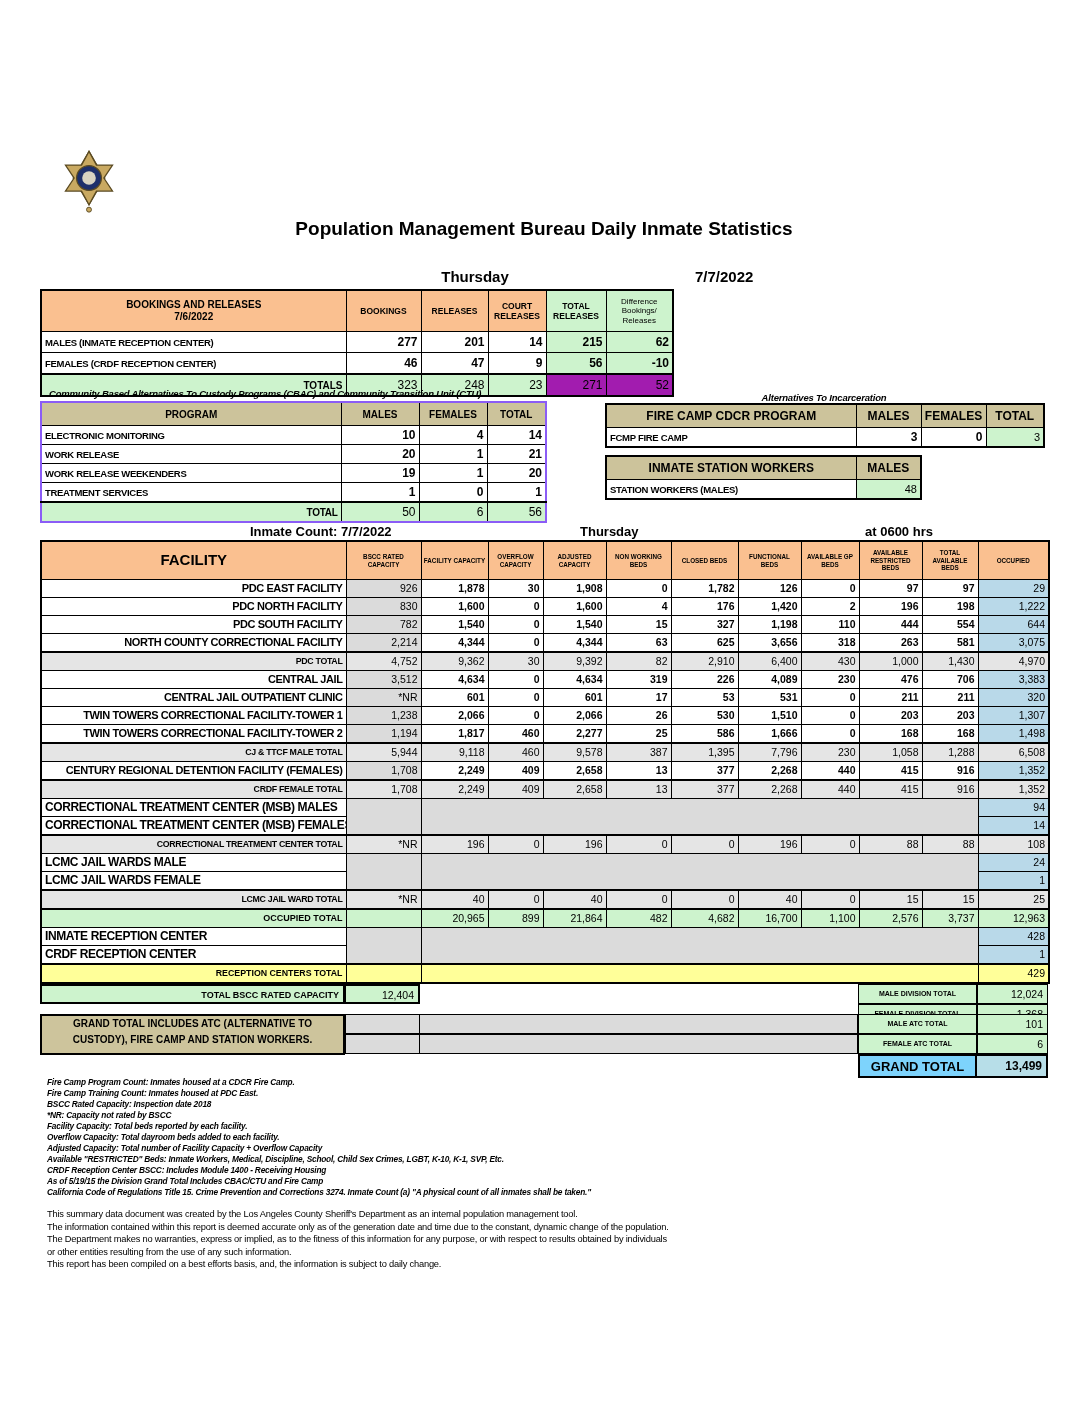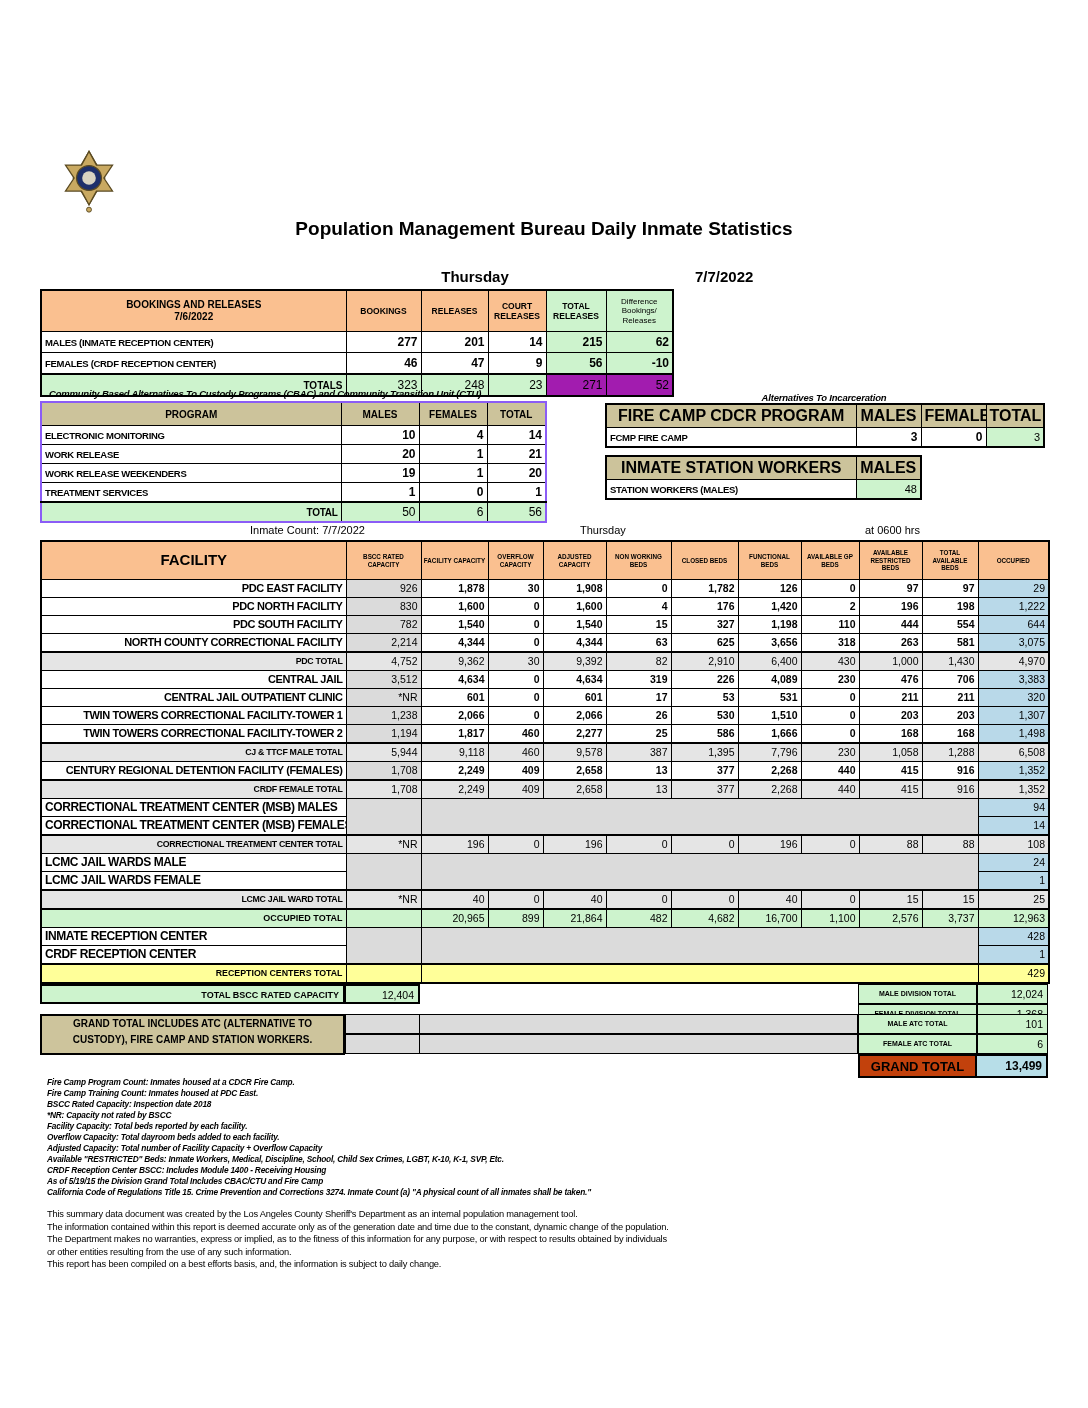--- a/index.html
+++ b/index.html
@@ -39,30 +39,30 @@
   .cb{width:505px;border:2px solid #8b5cf6;}
   .cb th{background:#CCC39B;font-size:10px;height:22px;text-align:center;}
   .cb td{font-size:12px;font-weight:bold;text-align:right;height:18px;}
   .cb tr td:first-child{text-align:left;font-size:9.5px;letter-spacing:-.3px;}
   .cb tr.total td{background:#CDF3CD;font-weight:normal;border-top:2px solid #000;}
   .cb tr.total td:first-child{text-align:right;font-weight:bold;font-size:10px;}
 
   
   #fire{left:605px;top:403px;}
   .ft{width:438px;border:2px solid #000;}
-  .ft th{background:#CCC39B;font-size:16px;height:22px;text-align:center;}
+  .ft th{background:#CCC39B;font-size:12px;height:22px;text-align:center;}
   .ft td{font-size:12px;font-weight:bold;text-align:right;height:18px;}
   .ft td:first-child{text-align:left;font-size:9.5px;letter-spacing:-.3px;}
   .ft td.grn{background:#CDF3CD;font-weight:normal;font-size:11px;}
   #station{left:605px;top:455px;}
   .st{width:315px;border:2px solid #000;}
 
   
   #facility-block{left:40px;top:524px;width:1008px;}
-  .fc-meta{position:relative;height:16px;font-size:11px;font-weight:normal;}
+  .fc-meta{position:relative;height:16px;font-size:13px;font-weight:bold;}
   .fc{width:1008px;border:2px solid #000;}
   .fc th{background:#FAC090;font-size:6.3px;font-weight:bold;line-height:1.25;height:35px;text-align:center;padding:1px 2px;}
   .fc th:first-child{font-size:15px;}
   .fc td{font-size:10.5px;height:17px;line-height:17px;}
   .r-data td{font-weight:bold;text-align:right;background:#fff;}
   .r-data td:first-child{text-align:right;font-size:11px;letter-spacing:-.4px;}
   .r-data td:nth-child(2){background:#DBDBDB;font-weight:normal;}
   .r-data td:nth-child(12){background:#B9D9E9;font-weight:normal;}
   .r-total td{background:#e5e5e5;font-weight:normal;text-align:right;border-top:2px solid #000;}
   .r-total td:first-child{font-weight:bold;font-size:8.8px;letter-spacing:-.3px;}
@@ -85,21 +85,21 @@
   .spacer{box-sizing:border-box;}
   .custody{background:#FAC090;border:2px solid #000;height:24px;line-height:22px;}
   .custody.lbl{text-align:center;font-weight:bold;font-size:13px;}
   .custody.val{text-align:right;font-size:12px;font-weight:bold;padding-right:4px;}
 
   
   #grand{left:40px;top:1014px;width:1008px;}
   .tanbox{position:absolute;left:0;top:0;width:305px;height:41px;background:#CDC49C;border:2px solid #000;
           box-sizing:border-box;text-align:center;font-weight:bold;font-size:10px;line-height:1.6;}
   .gray-strip{background:#DBDBDB;border:1px solid #000;box-sizing:border-box;height:20px;}
-  .grand-lbl{background:#c2410c;border:2px solid #000;box-sizing:border-box;height:24px;line-height:21px;
+  .grand-lbl{background:#7dd3fc;border:2px solid #000;box-sizing:border-box;height:24px;line-height:21px;
              text-align:center;font-weight:bold;font-size:13px;}
   .grand-val{background:#B7DEE8;border:2px solid #000;border-left:none;box-sizing:border-box;height:24px;line-height:21px;
              text-align:right;font-size:12px;font-weight:bold;padding-right:4px;}
 
   
   #footnotes{left:47px;top:1077px;width:900px;font-size:8.3px;font-style:italic;font-weight:600;
              line-height:11px;letter-spacing:-.2px;}
   #disclaimer{left:47px;top:1208px;width:1000px;font-size:9.3px;line-height:12.5px;letter-spacing:-.2px;}
 </style>
 </head>

